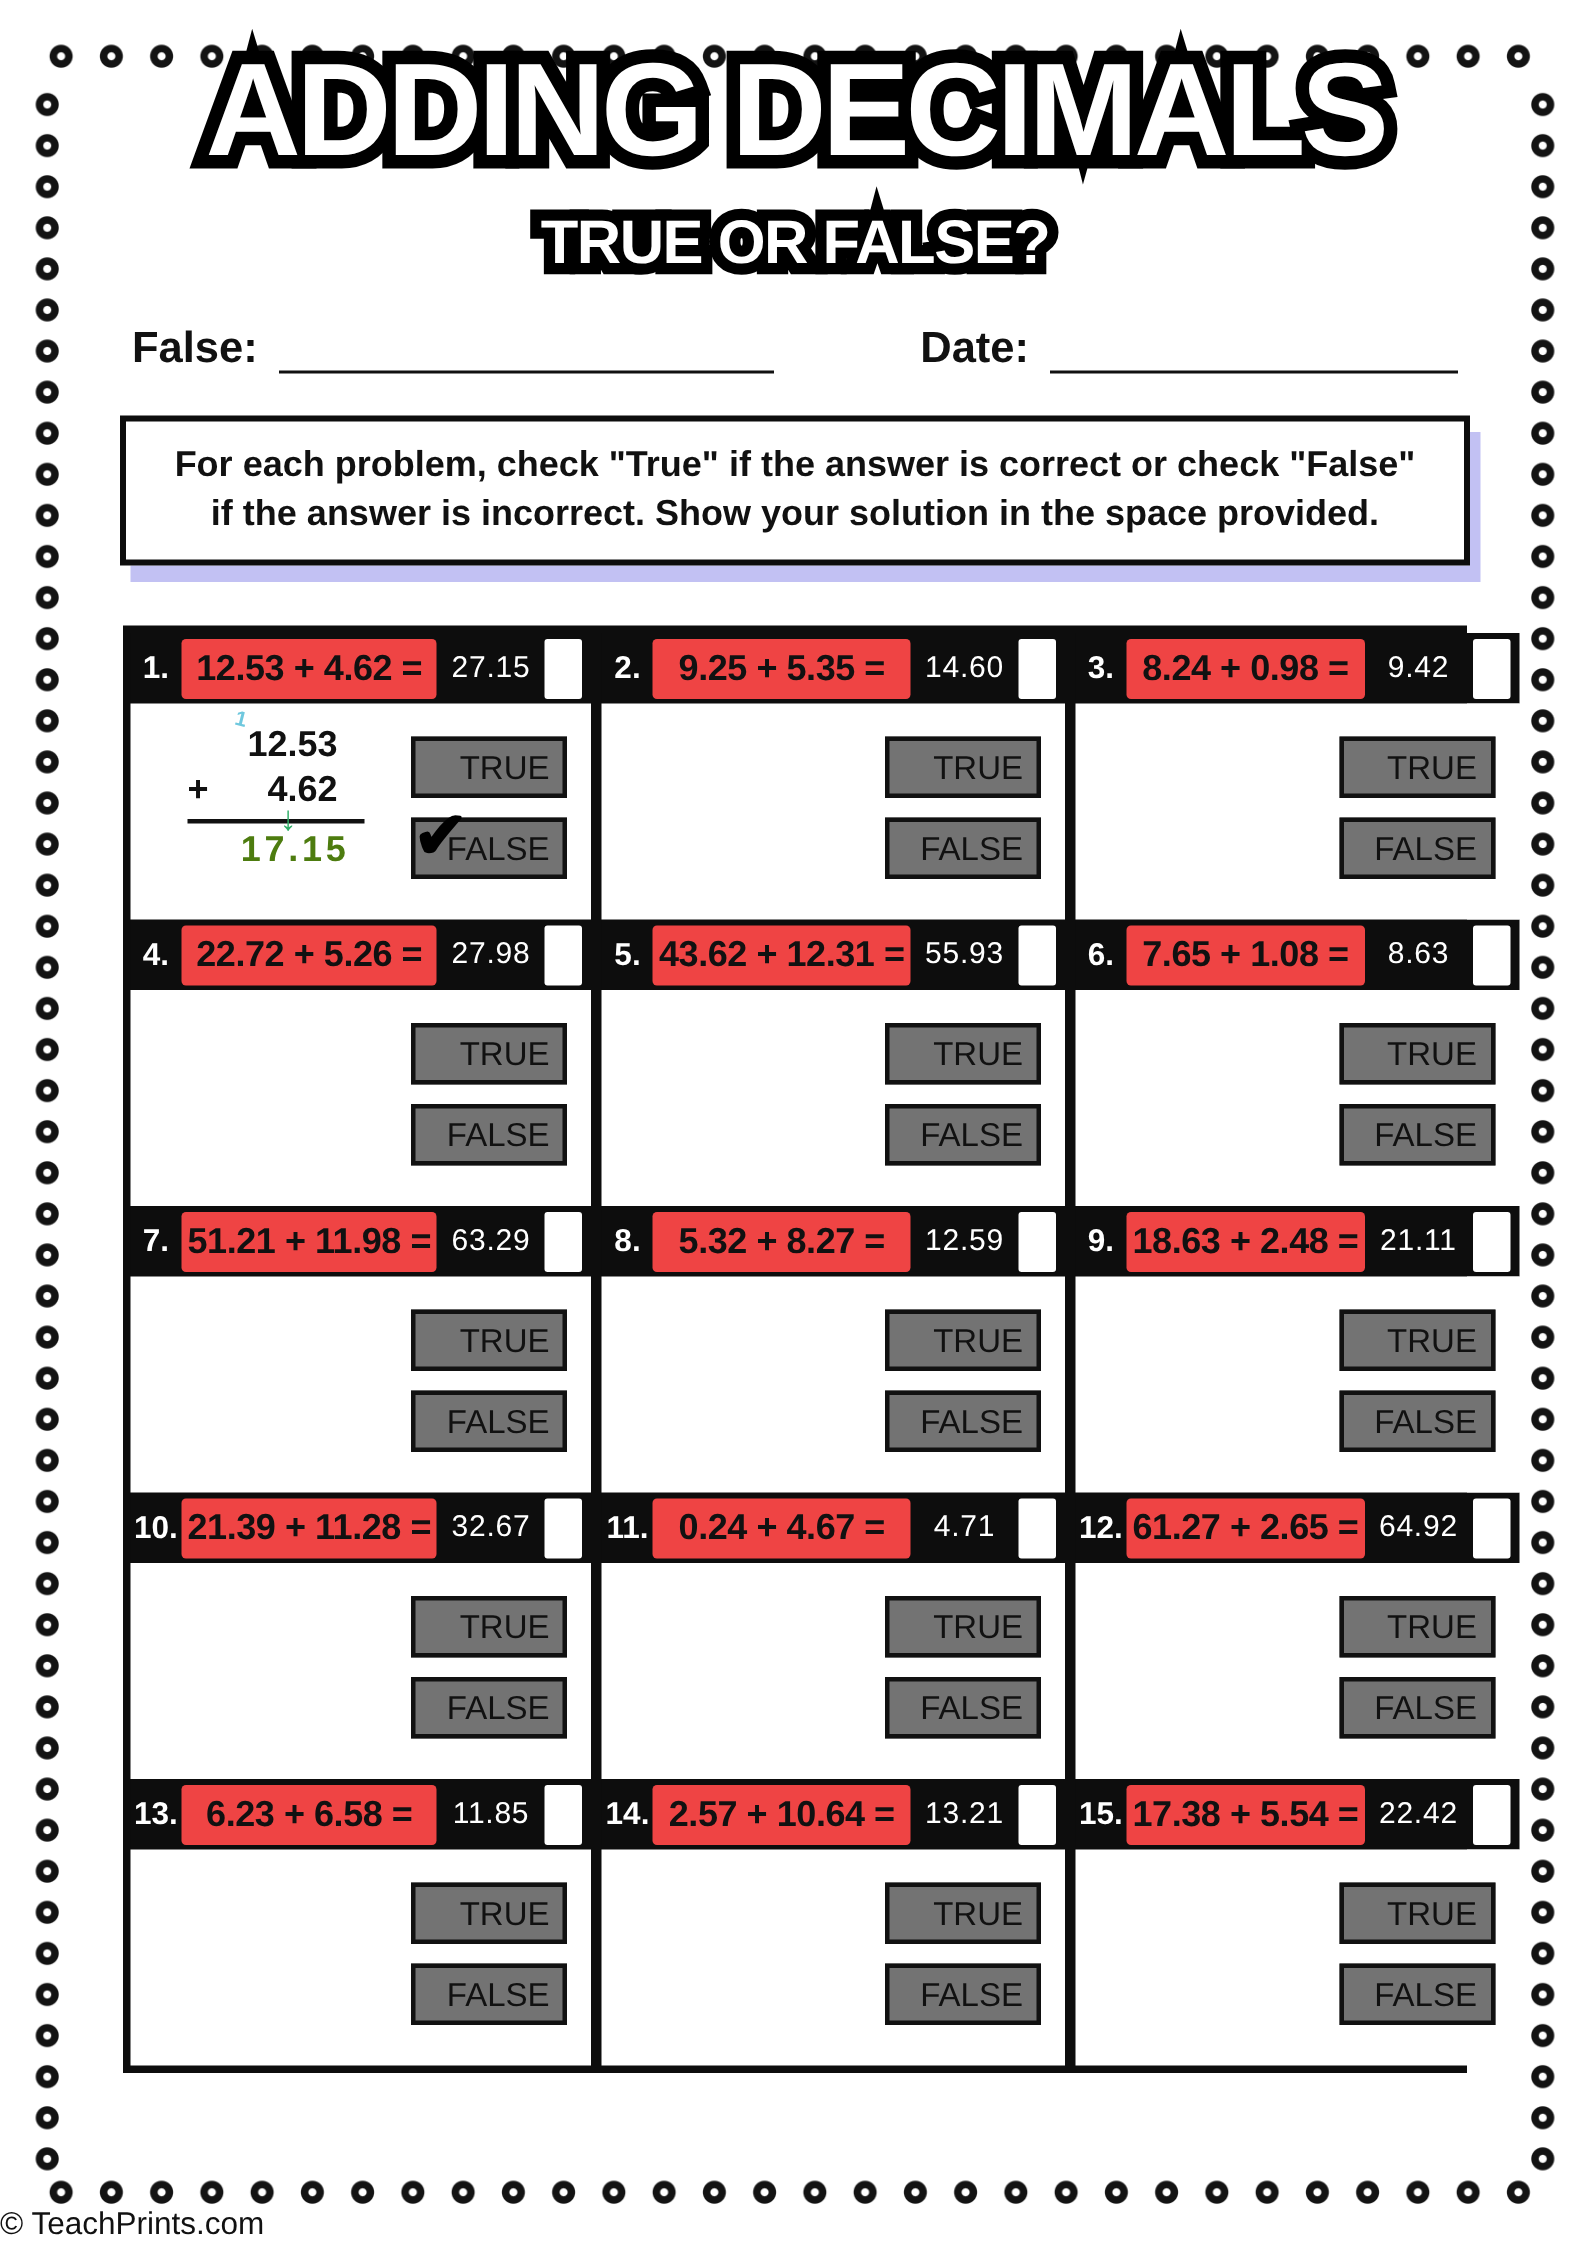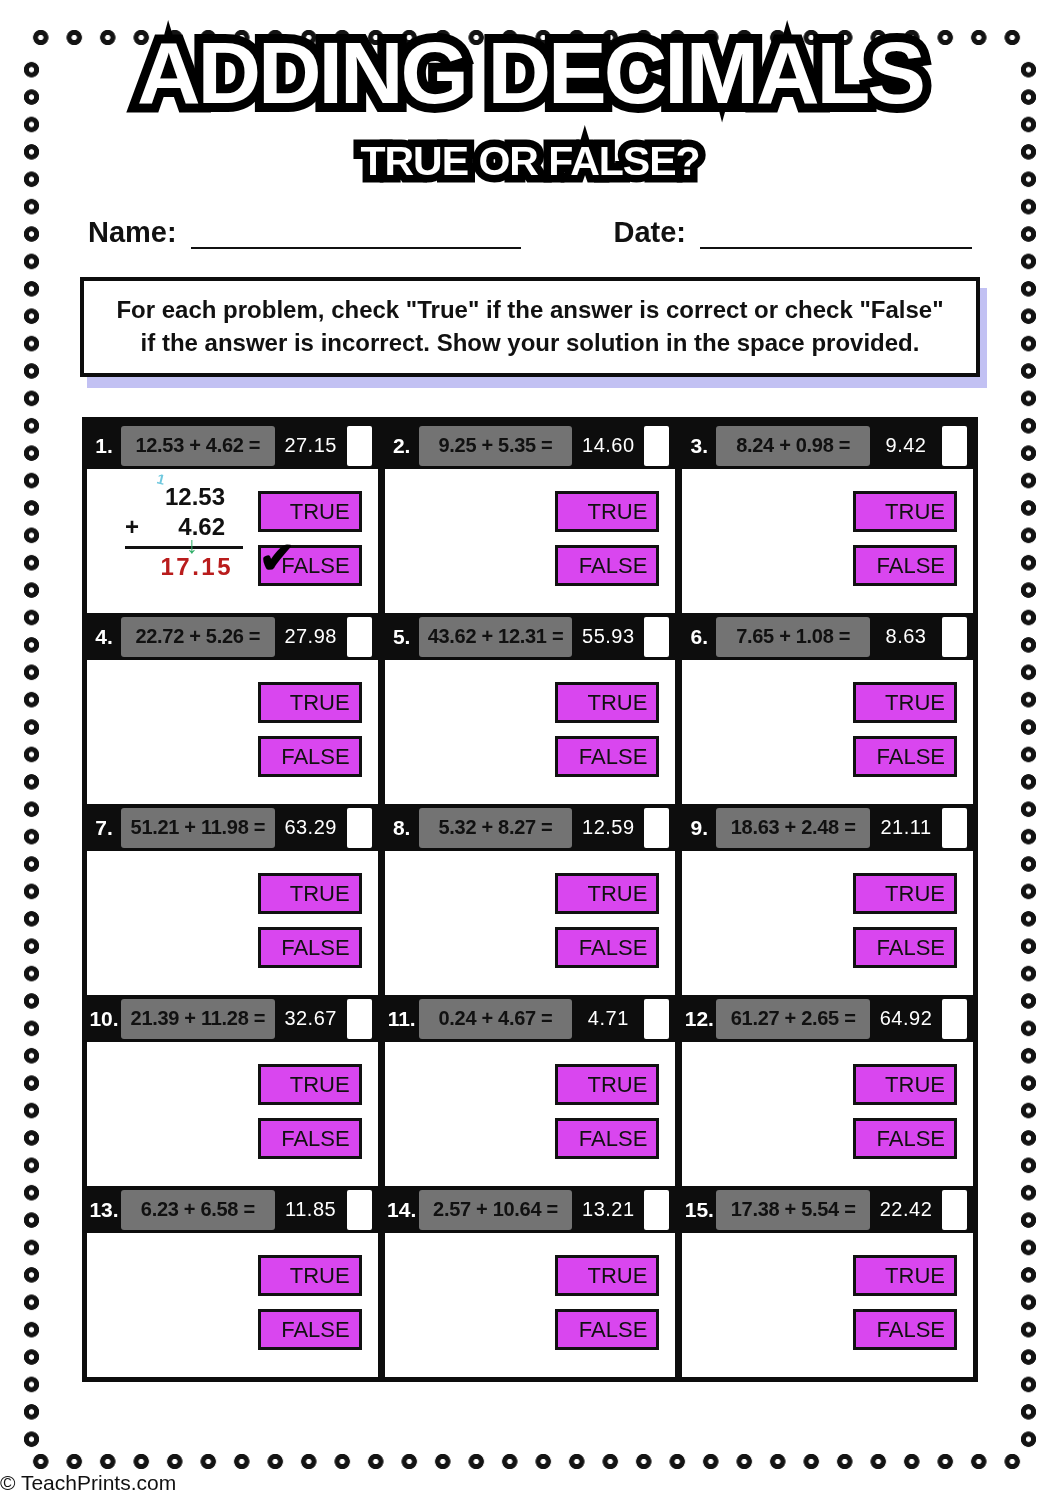--- a/index.html
+++ b/index.html
@@ -40,40 +40,40 @@
   .instr{margin:28px 80px 0 80px; border:4px solid #0d0d0d; background:#fff;
     box-shadow:7px 11px 0 #c2c1f3; padding:12px 6px 14px 6px; text-align:center;
     font-size:24px; font-weight:bold; line-height:1.38;}
 
   
   .grid{margin:40px 82px 0 82px; background:#0d0d0d; padding:5px;
     display:grid; grid-template-columns:repeat(3,1fr); column-gap:7px;}
   .cell{display:flex; flex-direction:column;}
   .p-head{height:47px; display:flex; align-items:center; background:#0d0d0d;}
   .p-num{width:34px; flex-shrink:0; text-align:center; color:#fff; font-size:21px; font-weight:bold;}
-  .p-eq{flex:1 1 auto; height:40px; background:#737373; color:#111; border-radius:3px;
-    display:flex; align-items:center; justify-content:center; font-size:20px; font-weight:bold;
+  .p-eq{flex:1 1 auto; height:40px; background:#ef4444; color:#111; border-radius:3px;
+    display:flex; align-items:center; justify-content:center; font-size:24px; font-weight:bold;
     white-space:nowrap; padding:0 4px; letter-spacing:-0.3px;}
   .p-ans{min-width:72px; text-align:center; color:#fff; font-size:20px; font-weight:normal; letter-spacing:0.5px;}
   .p-endbox{width:25px; height:40px; background:#fff; border-radius:2px; margin-right:6px; flex-shrink:0;}
   .p-body{height:144px; background:#fff; position:relative;}
   .tf{position:absolute; top:22px; right:16px; display:flex; flex-direction:column; gap:13px;}
-  .tf-box{width:104px; height:41px; background:#d946ef; border:3px solid #111; box-sizing:border-box;
+  .tf-box{width:104px; height:41px; background:#737373; border:3px solid #111; box-sizing:border-box;
     display:flex; align-items:center; justify-content:flex-end; padding-right:9px;
     font-size:22px; position:relative;}
   .check{position:absolute; left:-2px; top:-12px; font-size:44px; font-weight:bold; color:#000; line-height:1;}
 
   
   .work{position:absolute; left:38px; top:14px; width:118px; font-size:24px; font-weight:bold;}
   .w-top{position:relative; text-align:right; padding-right:18px;}
   .carry{position:absolute; top:-12px; left:32px; font-size:14px; color:#6fc8de; transform:rotate(14deg); font-weight:bold;}
   .w-bottom{display:flex; justify-content:space-between; padding-right:18px; margin-top:2px;}
   .w-line{border-top:3px solid #111; margin-top:5px; position:relative;}
   .arrow{position:absolute; left:52%; top:-15px; color:#2fae68; font-size:23px; font-weight:bold; line-height:1;}
-  .w-result{color:#b91c1c; text-align:right; padding-right:10px; letter-spacing:2.5px; margin-top:4px;}
+  .w-result{color:#4d7c0f; text-align:right; padding-right:10px; letter-spacing:2.5px; margin-top:4px;}
 
   
   .footer{position:absolute; bottom:5px; left:0; right:16px; font-size:21px; color:#111;}
 </style>
 </head>
 <body>
 
 <div class="page">
   <div class="ring-strip ring-top"></div>
   <div class="ring-strip ring-bottom"></div>
@@ -86,21 +86,21 @@
       <span class="fill">ADDING DECIMALS</span>
     </div>
     <br>
     <div class="outline t-sub">
       <span class="stroke">TRUE OR FALSE?</span>
       <span class="fill">TRUE OR FALSE?</span>
     </div>
   </div>
 
   <div class="nd-row">
-    <span class="nd-label">Name:</span>
+    <span class="nd-label">False:</span>
     <span class="nd-line name-line"></span>
     <span class="nd-spacer"></span>
     <span class="nd-label">Date:</span>
     <span class="nd-line date-line"></span>
   </div>
 
   <div class="instr">
     <div>For each problem, check "True" if the answer is correct or check "False"</div>
     <div>if the answer is incorrect. Show your solution in the space provided.</div>
   </div>

